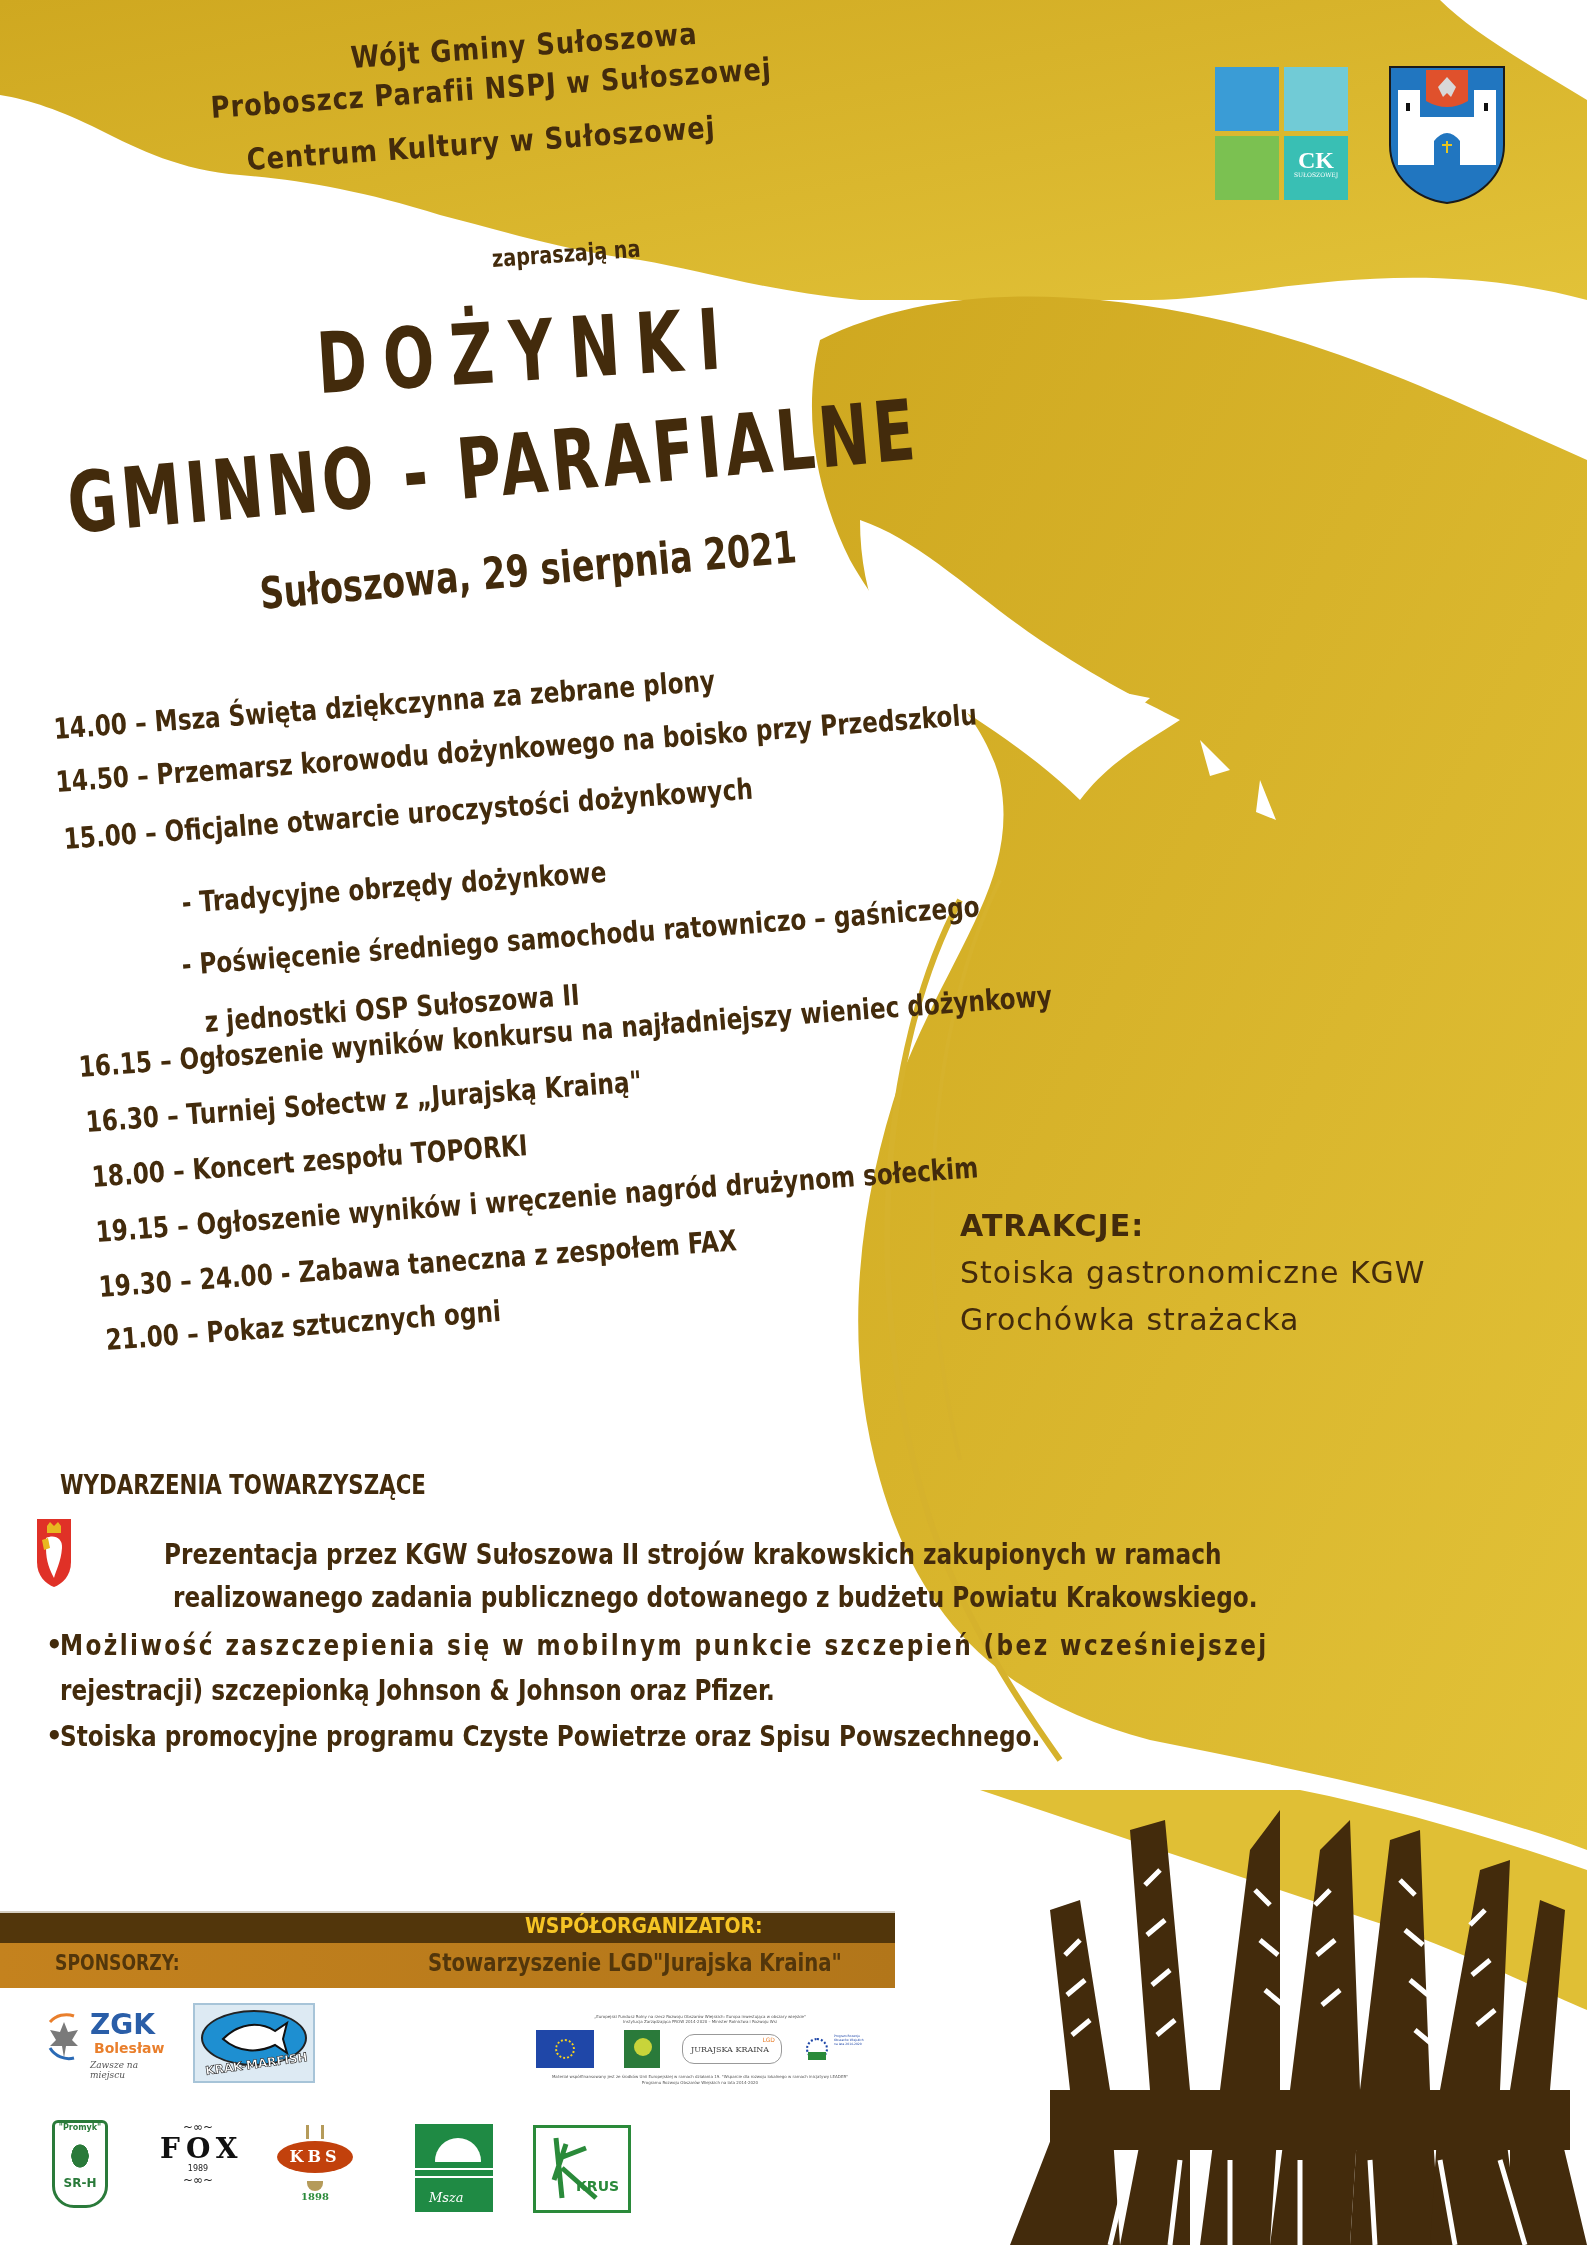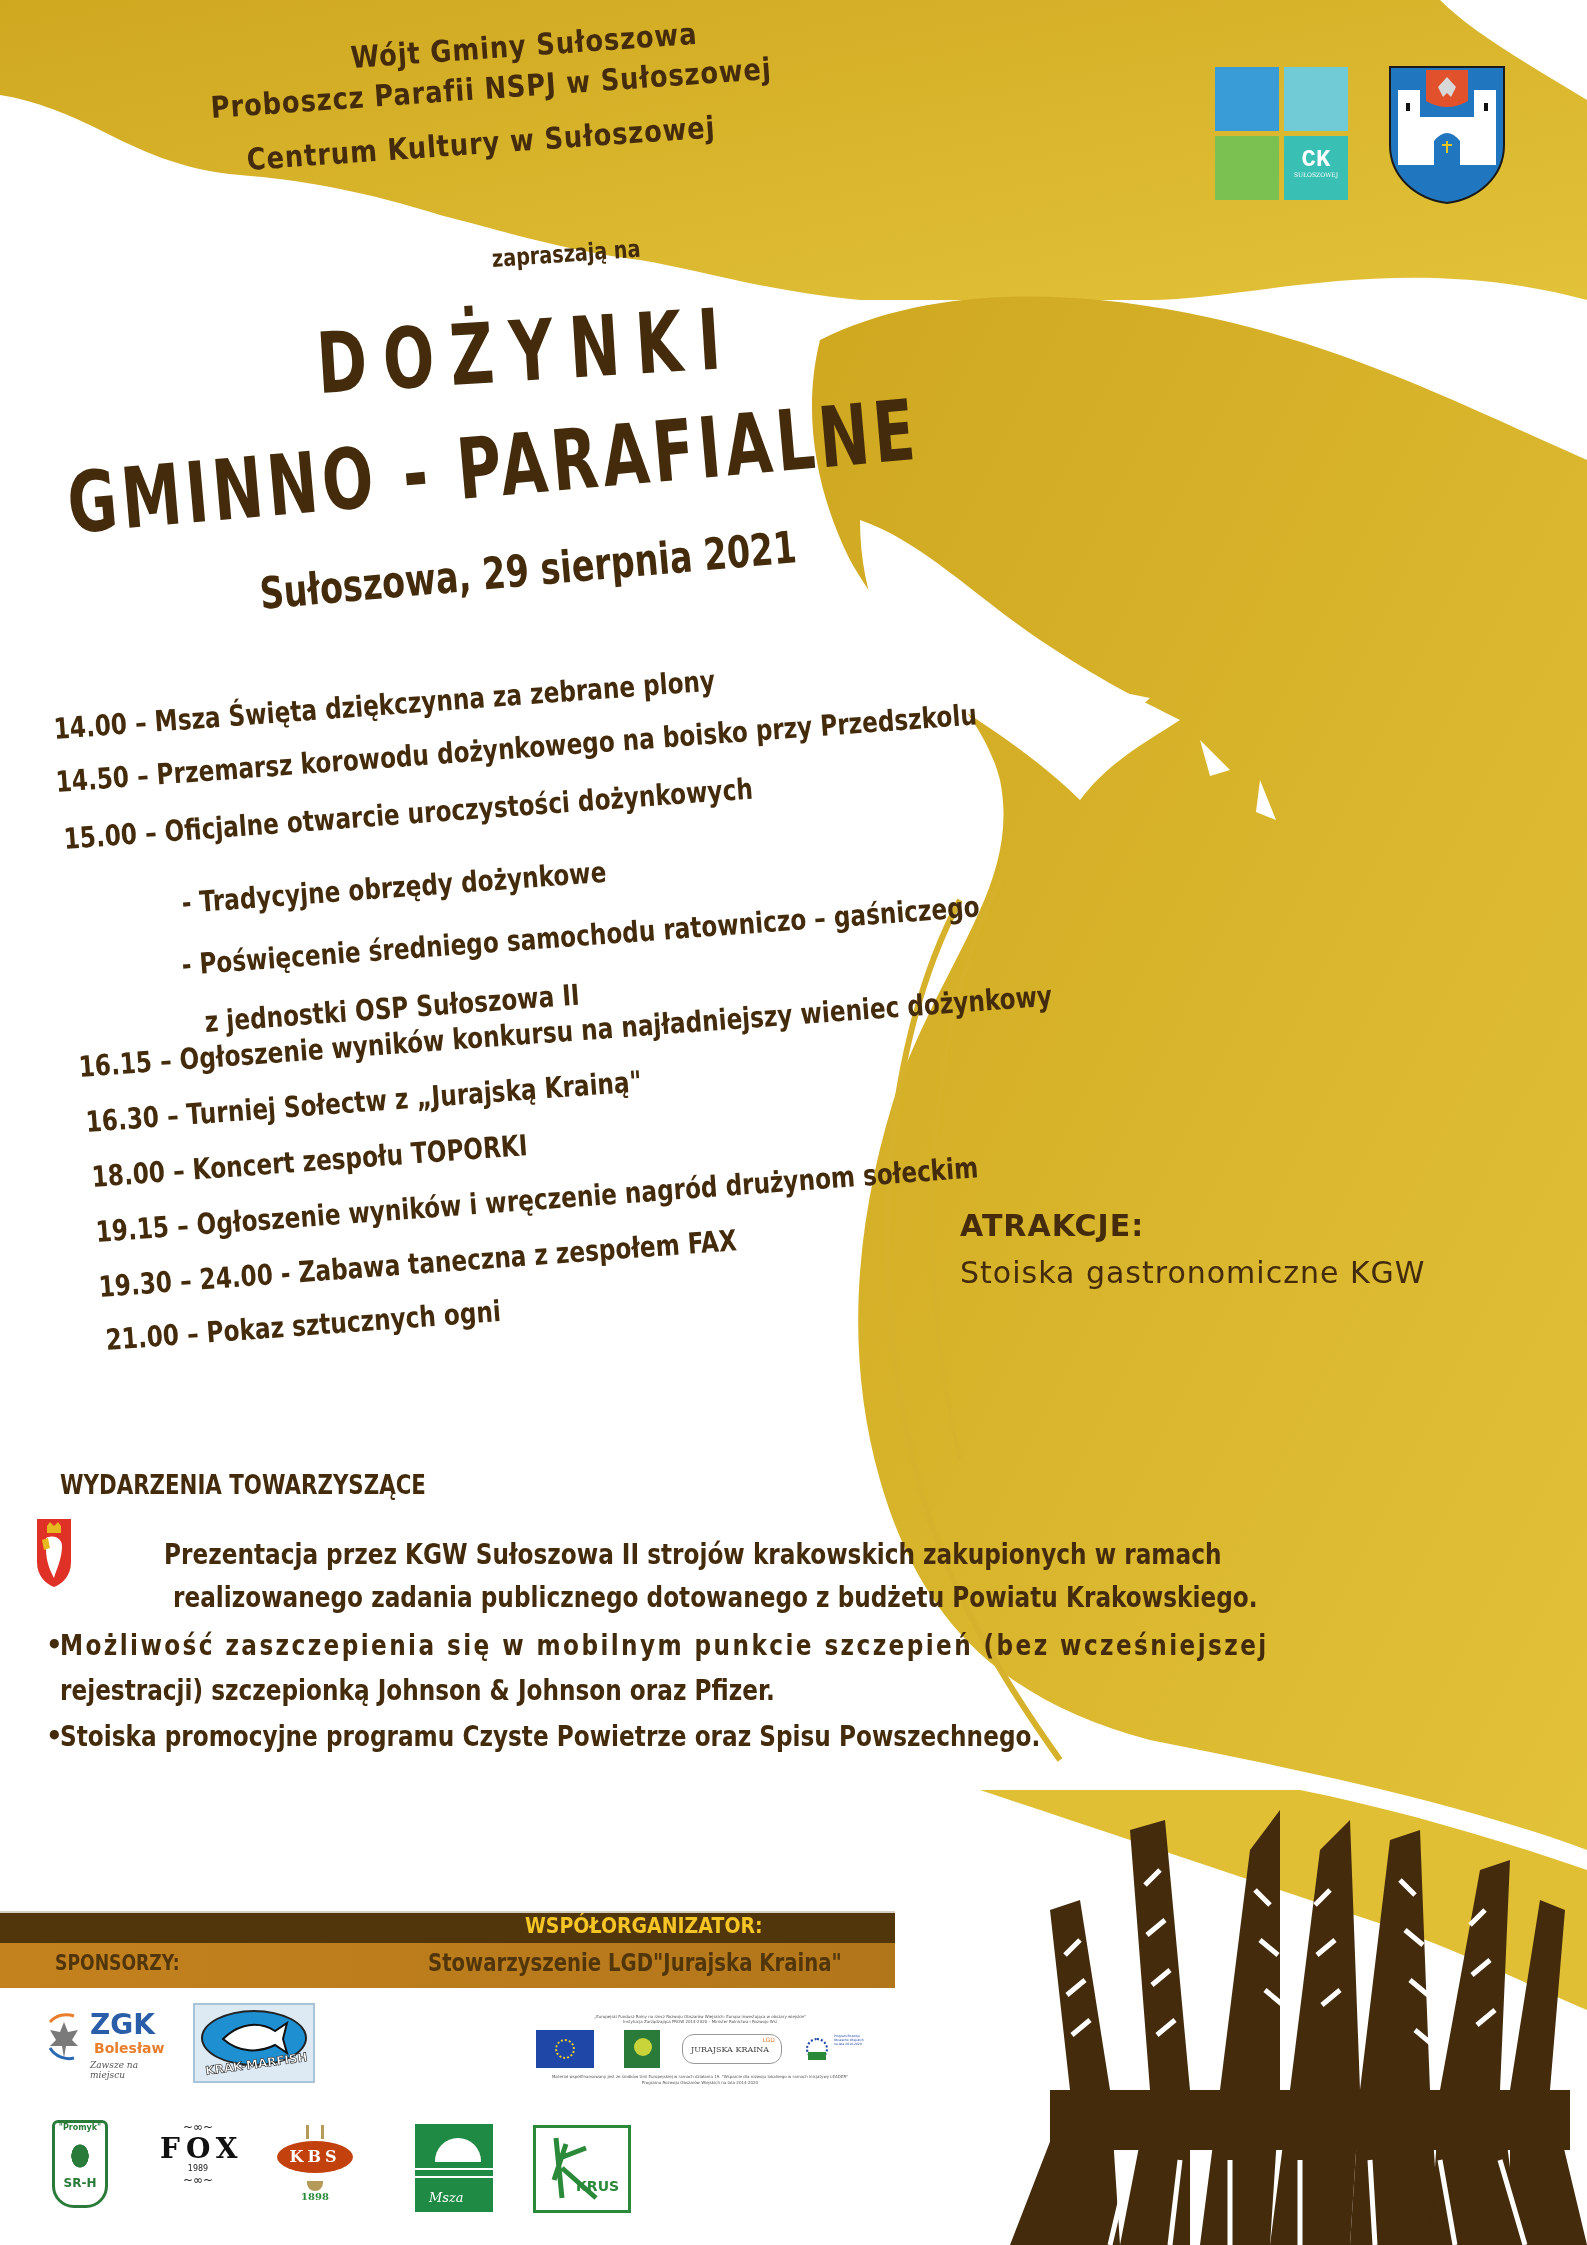--- a/index.html
+++ b/index.html
@@ -70,21 +70,21 @@
 <div class="abs cond org-line" style="left:352px; top:40px;">Wójt Gminy Sułoszowa</div>
 <div class="abs cond org-line" style="left:212px; top:90px;">Proboszcz Parafii NSPJ w Sułoszowej</div>
 <div class="abs cond org-line" style="left:248px; top:142px;">Centrum Kultury w Sułoszowej</div>
 <div class="abs cond invite" style="left:493px; top:245px;">zapraszają na</div>
 
 <div class="logo" style="left:1215px; top:67px; width:135px; height:135px;">
   <div style="position:absolute; left:0; top:0; width:64px; height:64px; background:#3a9cd6;"></div>
   <div style="position:absolute; left:69px; top:0; width:64px; height:64px; background:#71cbd6;"></div>
   <div style="position:absolute; left:0; top:69px; width:64px; height:64px; background:#7bc151;"></div>
   <div style="position:absolute; left:69px; top:69px; width:64px; height:64px; background:#39bfb4; color:#fff; text-align:center;">
-    <div style="font-family:Liberation Mono, monospace; font-weight:bold; font-size:24px; margin-top:12px; line-height:24px;">CK</div>
+    <div style="font-family:Liberation Serif, serif; font-weight:bold; font-size:24px; margin-top:12px; line-height:24px;">CK</div>
     <div style="font-family:'DejaVu Serif',serif; font-size:6px; line-height:6px;">SUŁOSZOWEJ</div>
   </div>
 </div>
 
 <svg class="logo" style="left:1388px; top:65px;" width="118" height="140" viewBox="0 0 118 140">
   <path d="M2 2 L116 2 L116 80 C116 112 90 134 59 138 C28 134 2 112 2 80 Z" fill="#2176c0" stroke="#1a1a1a" stroke-width="2"></path>
   <rect x="10" y="25" width="22" height="75" fill="#fff"></rect>
   <rect x="86" y="25" width="22" height="75" fill="#fff"></rect>
   <rect x="28" y="52" width="62" height="48" fill="#fff"></rect>
   <path d="M46 100 L46 76 Q59 60 72 76 L72 100 Z" fill="#2176c0"></path>
@@ -108,20 +108,21 @@
 <div class="abs cond sched-item" style="left:80px; top:1050px;">16.15 – Ogłoszenie wyników konkursu na najładniejszy wieniec dożynkowy</div>
 <div class="abs cond sched-item" style="left:87px; top:1105px;">16.30 – Turniej Sołectw z „Jurajską Krainą"</div>
 <div class="abs cond sched-item" style="left:93px; top:1160px;">18.00 – Koncert zespołu TOPORKI</div>
 <div class="abs cond sched-item" style="left:97px; top:1215px;">19.15 – Ogłoszenie wyników i wręczenie nagród drużynom sołeckim</div>
 <div class="abs cond sched-item" style="left:100px; top:1270px;">19.30 – 24.00 - Zabawa taneczna z zespołem FAX</div>
 <div class="abs cond sched-item" style="left:107px; top:1323px;">21.00 – Pokaz sztucznych ogni</div>
 
 <div class="attr-box">
   <div class="attr-title">ATRAKCJE:</div>
   <div class="attr-item">Stoiska gastronomiczne KGW</div>
+  <div class="attr-item">Grochówka strażacka</div>
 </div>
 
 <div class="abs cond side-title" style="left:60px; top:1470px;">WYDARZENIA TOWARZYSZĄCE</div>
 
 <svg class="logo" style="left:36px; top:1518px;" width="36" height="70" viewBox="0 0 36 70">
   <path d="M1 1 L35 1 L35 44 C35 58 26 66 18 69 C10 66 1 58 1 44 Z" fill="#e03127"></path>
   <path d="M11 8 L14 4 L18 8 L22 4 L25 8 L25 15 L11 15 Z" fill="#e8b820"></path>
   <path d="M10 20 C18 16 27 20 26 30 C25 44 20 52 18 60 C14 52 10 44 10 30 Z" fill="#fff"></path>
   <path d="M6 22 L12 20 L14 30 L8 32 Z" fill="#e8b820"></path>
 </svg>

